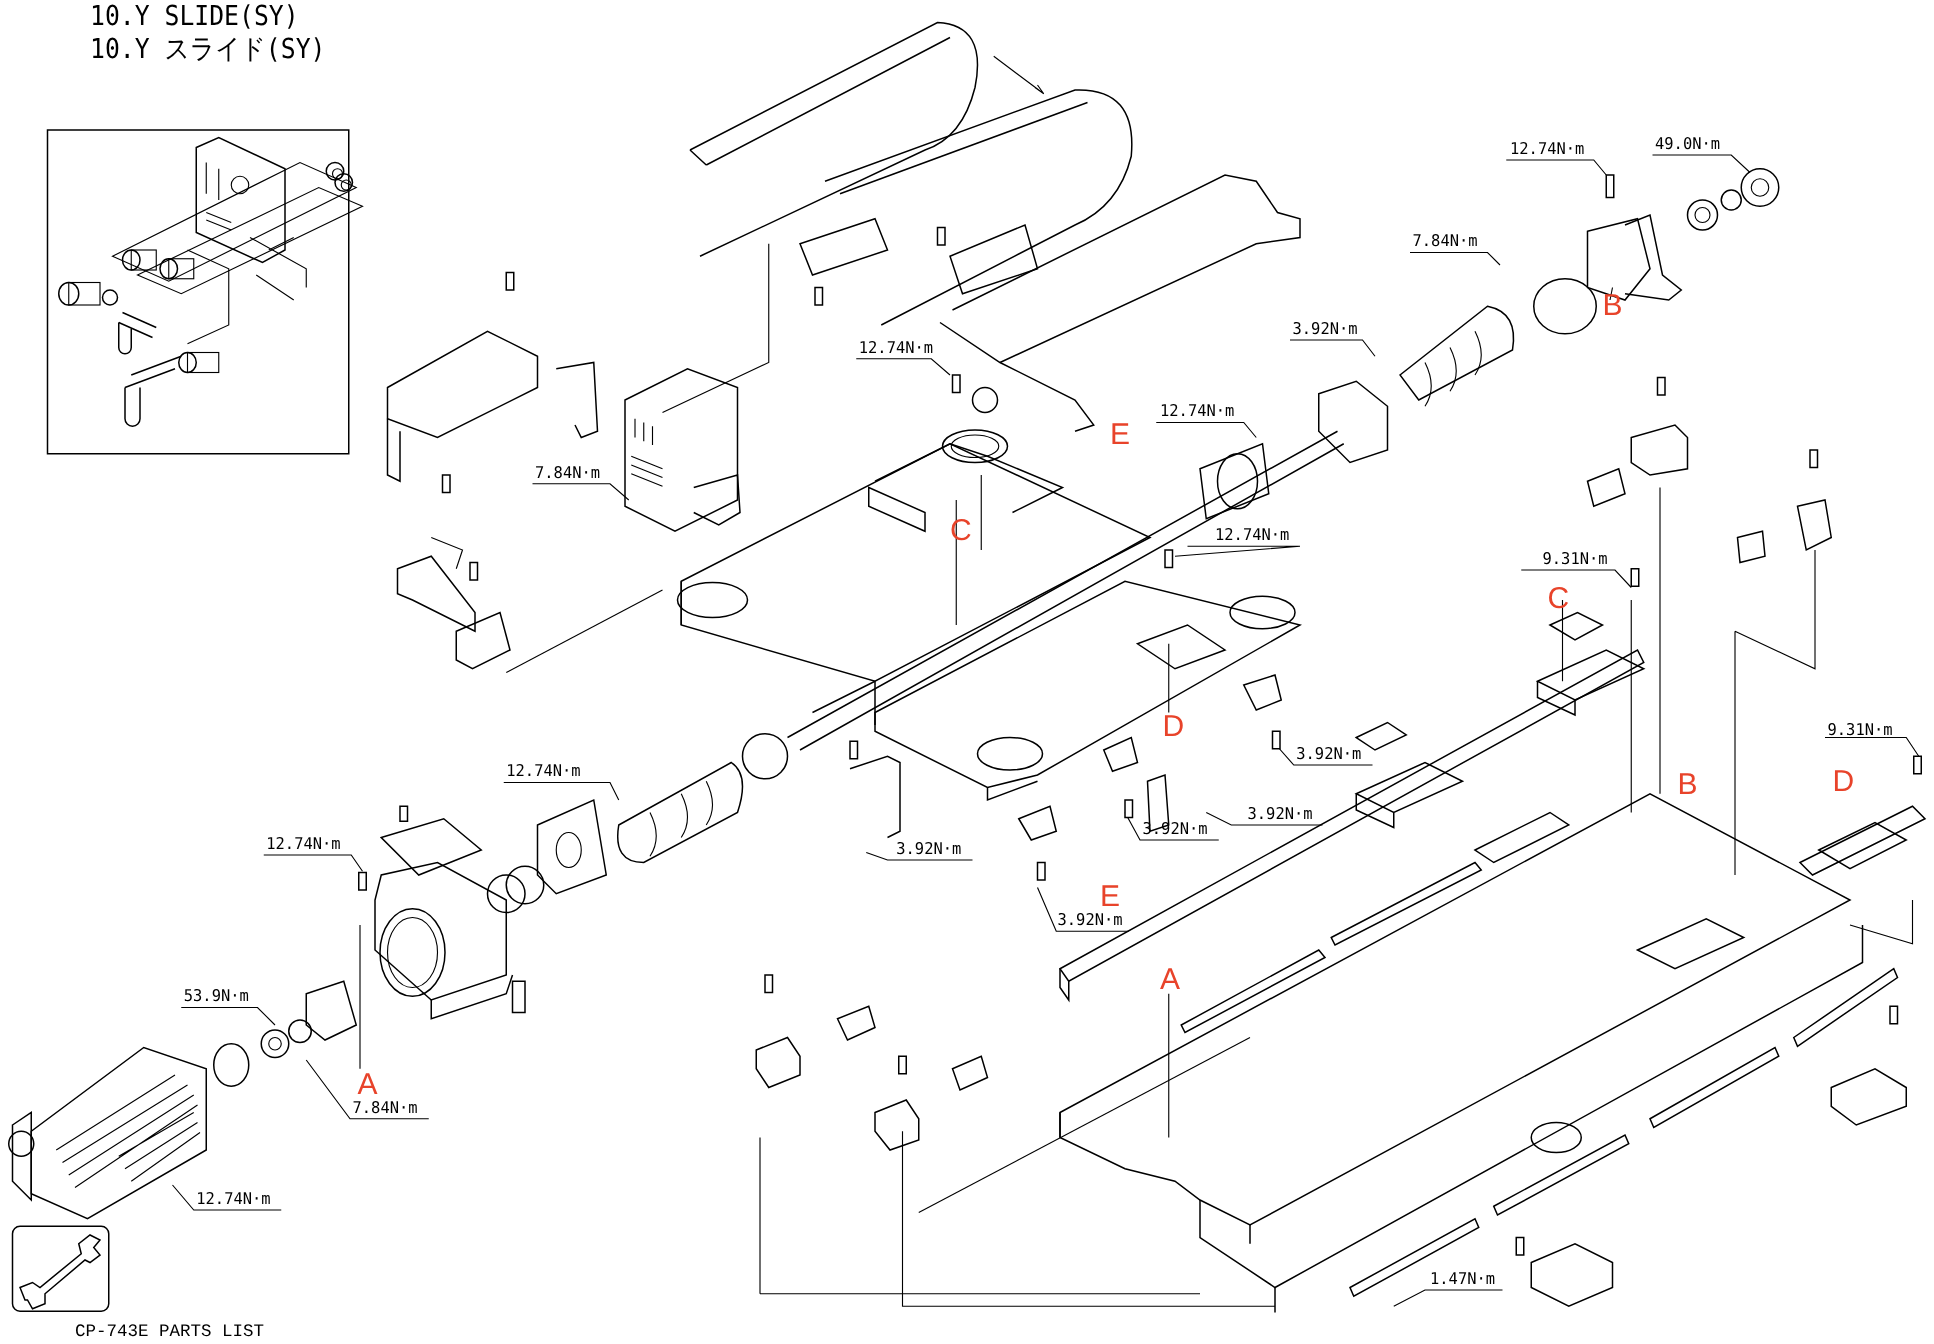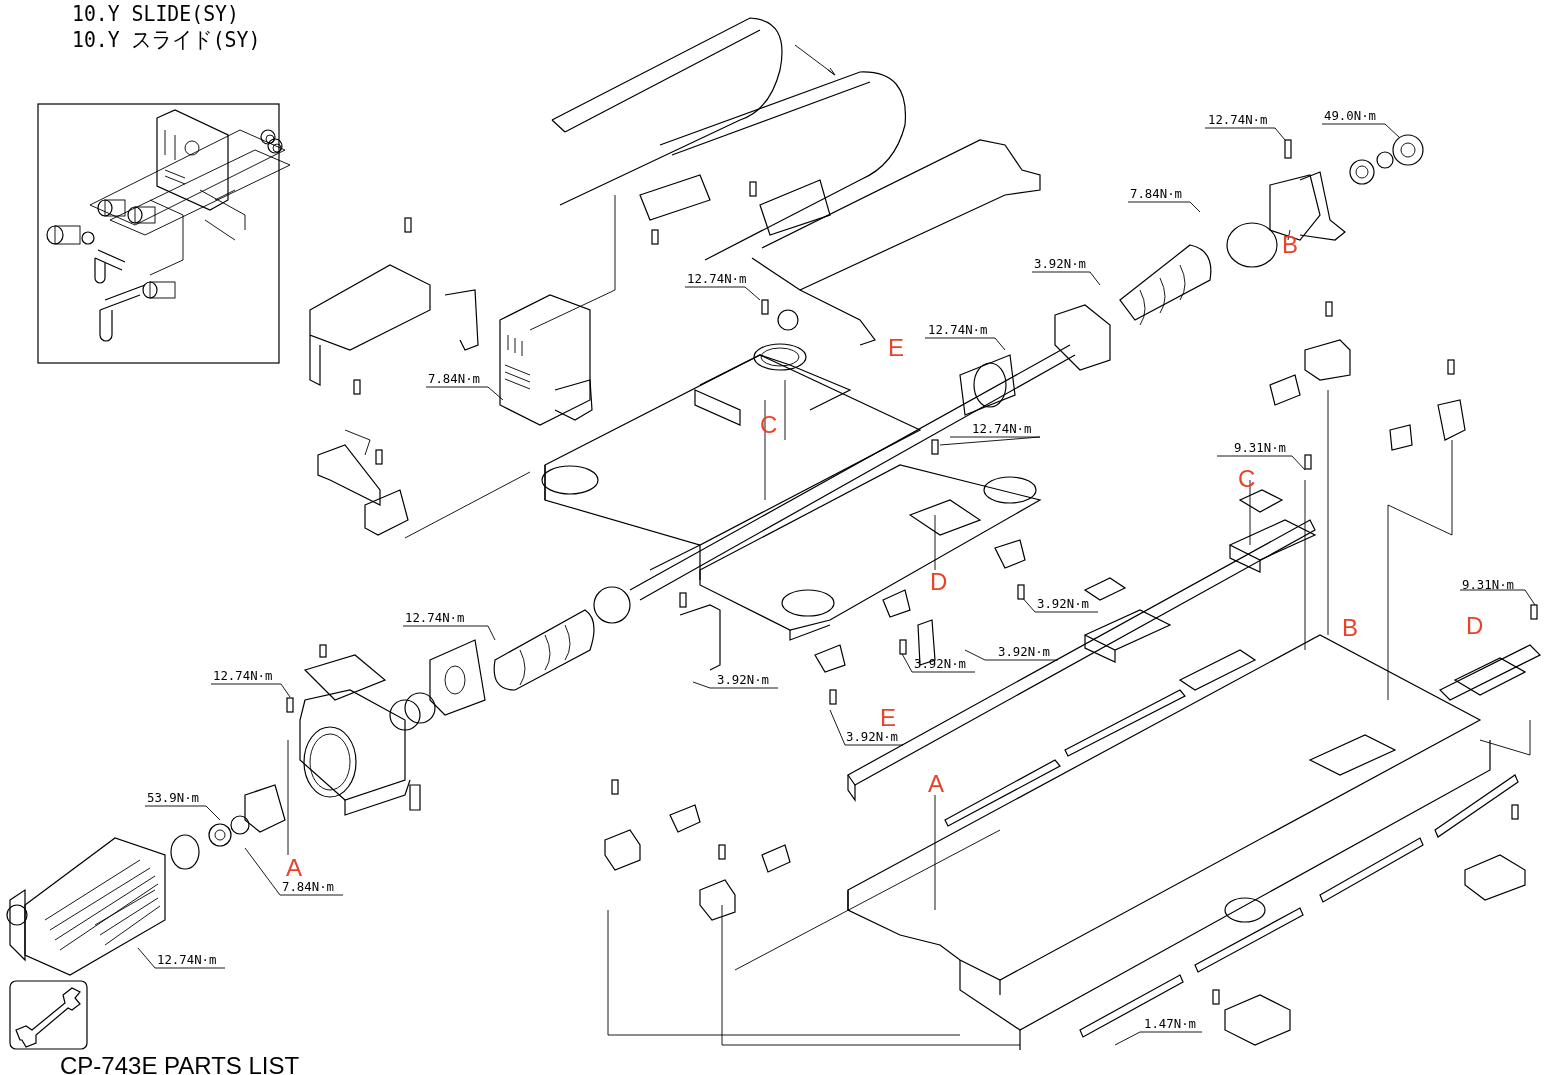--- a/index.html
+++ b/index.html
@@ -6,21 +6,21 @@
   body { width:1547px; height:1075px; position:relative; overflow:hidden; font-family:"DejaVu Sans Mono", monospace; }
   .title { position:absolute; left:72px; font-family:"DejaVu Sans Mono", monospace; font-size:22px; color:#000; letter-spacing:0px; line-height:24px; transform:scaleX(0.9); transform-origin:left; }
   #title-en { top:2px; }
   #title-jp { top:28px; }
   svg#drawing { position:absolute; left:0; top:0; }
   svg .ln { stroke:#000; stroke-width:1.2; fill:none; }
   svg .lnf { stroke:#000; stroke-width:1.2; fill:#fff; }
   svg .thin { stroke:#000; stroke-width:0.9; fill:none; }
   .torque { position:absolute; font-family:"DejaVu Sans Mono", monospace; font-size:13px; color:#000; line-height:14px; white-space:nowrap; transform:scaleX(0.95); transform-origin:left; }
   .refmark { position:absolute; font-family:"Liberation Sans", sans-serif; font-size:24px; color:#e8432a; line-height:24px; }
-  .footer { position:absolute; left:60px; top:1056px; font-family:Liberation Sans, sans-serif; font-size:24px; color:#000; line-height:20px; }
+  .footer { position:absolute; left:60px; top:1056px; font-family:Liberation Mono, monospace; font-size:14px; color:#000; line-height:20px; }
 </style>
 </head>
 <body>
 
 <div class="title" id="title-en">10.Y SLIDE(SY)</div>
 <div class="title" id="title-jp">10.Y スライド(SY)</div>
 
 <svg id="drawing" width="1547" height="1075" viewBox="0 0 1547 1075">
 
   <g>

